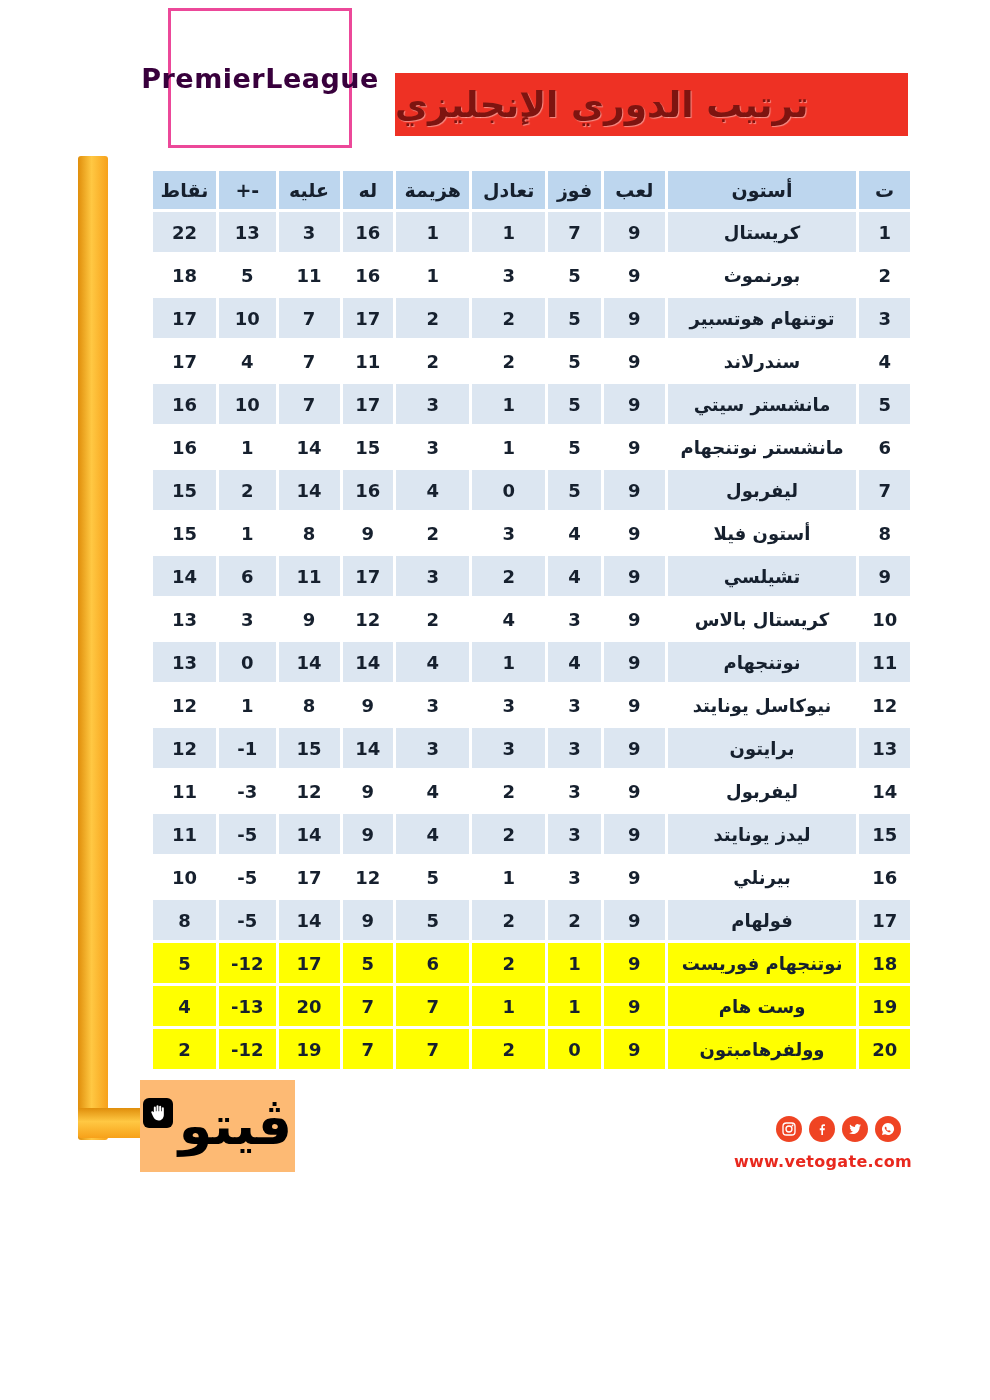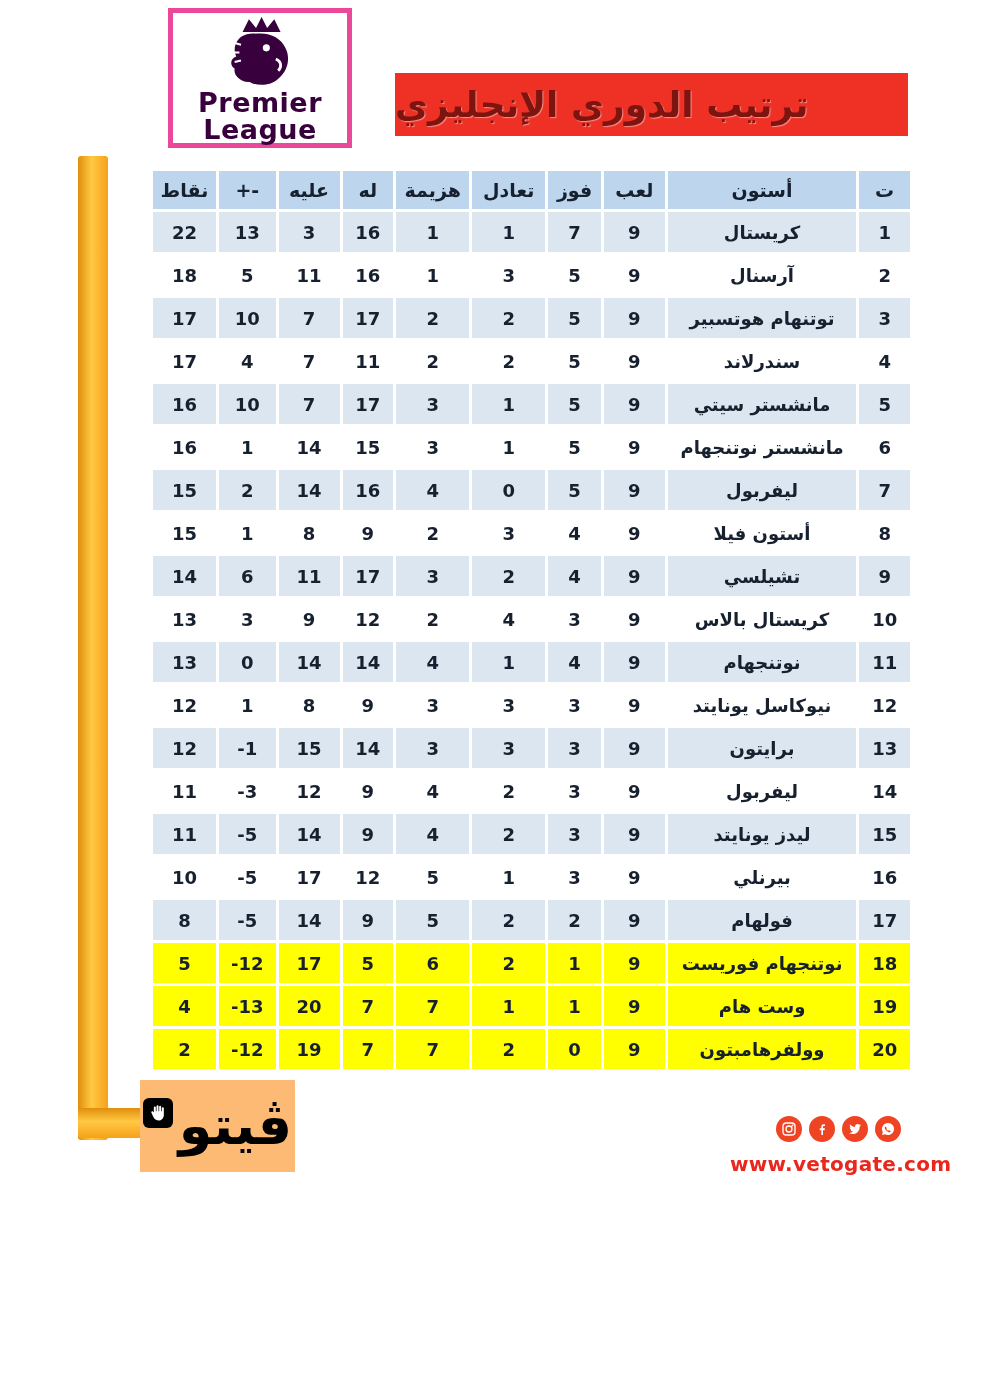--- a/index.html
+++ b/index.html
@@ -28,22 +28,22 @@
     border-radius:3px;
   }
   .bar-h{
     position:absolute;left:78px;top:1108px;width:214px;height:30px;
     background:linear-gradient(180deg,var(--accent-bar-dark),#FFC843 45%,var(--accent-bar));
     border-radius:3px;
   }
   
   .logo-box{
     position:absolute;left:168px;top:8px;width:184px;height:140px;
-    background:#fff;border:5px solid #ec4899;
-    display:flex;flex-direction:column;align-items:center;justify-content:center;
+    background:#fff;border:3px solid #ec4899;
+    display:flex;flex-direction:row;align-items:center;justify-content:center;
   }
   .logo-line{
     color:var(--brand-purple);font-weight:bold;font-size:27px;line-height:1.0;
     letter-spacing:0.5px;
   }
   
   .banner{
     position:absolute;left:395px;top:73px;width:513px;height:63px;
     background:var(--banner-bg);
     display:flex;align-items:center;justify-content:flex-start;
@@ -99,21 +99,21 @@
   
   .social{
     position:absolute;left:776px;top:1116px;display:flex;gap:7px;z-index:2;
   }
   .social-icon{
     width:26px;height:26px;border-radius:50%;background:var(--icon-red);
     display:flex;align-items:center;justify-content:center;cursor:pointer;
   }
   .website{
     position:absolute;left:730px;top:1152px;width:182px;text-align:right;
-    color:var(--link-red);font-size:20px;font-weight:bold;cursor:pointer;
+    color:var(--link-red);font-size:16px;font-weight:bold;cursor:pointer;
     letter-spacing:0.3px;
   }
 </style>
 </head>
 <body>
 
 <div class="page">
 
   <div class="bar-v"></div>
   <div class="bar-h"></div>
@@ -157,21 +157,21 @@
           <td class="col-win num">7</td>
           <td class="col-draw num">1</td>
           <td class="col-loss num">1</td>
           <td class="col-for num">16</td>
           <td class="col-against num">3</td>
           <td class="col-diff num">13</td>
           <td class="col-points num">22</td>
         </tr>
         <tr class="row-even">
           <td class="col-rank num">2</td>
-          <td class="col-team">آرسنال</td>
+          <td class="col-team">بورنموث</td>
           <td class="col-played num">9</td>
           <td class="col-win num">5</td>
           <td class="col-draw num">3</td>
           <td class="col-loss num">1</td>
           <td class="col-for num">16</td>
           <td class="col-against num">11</td>
           <td class="col-diff num">5</td>
           <td class="col-points num">18</td>
         </tr>
         <tr class="row-odd">

